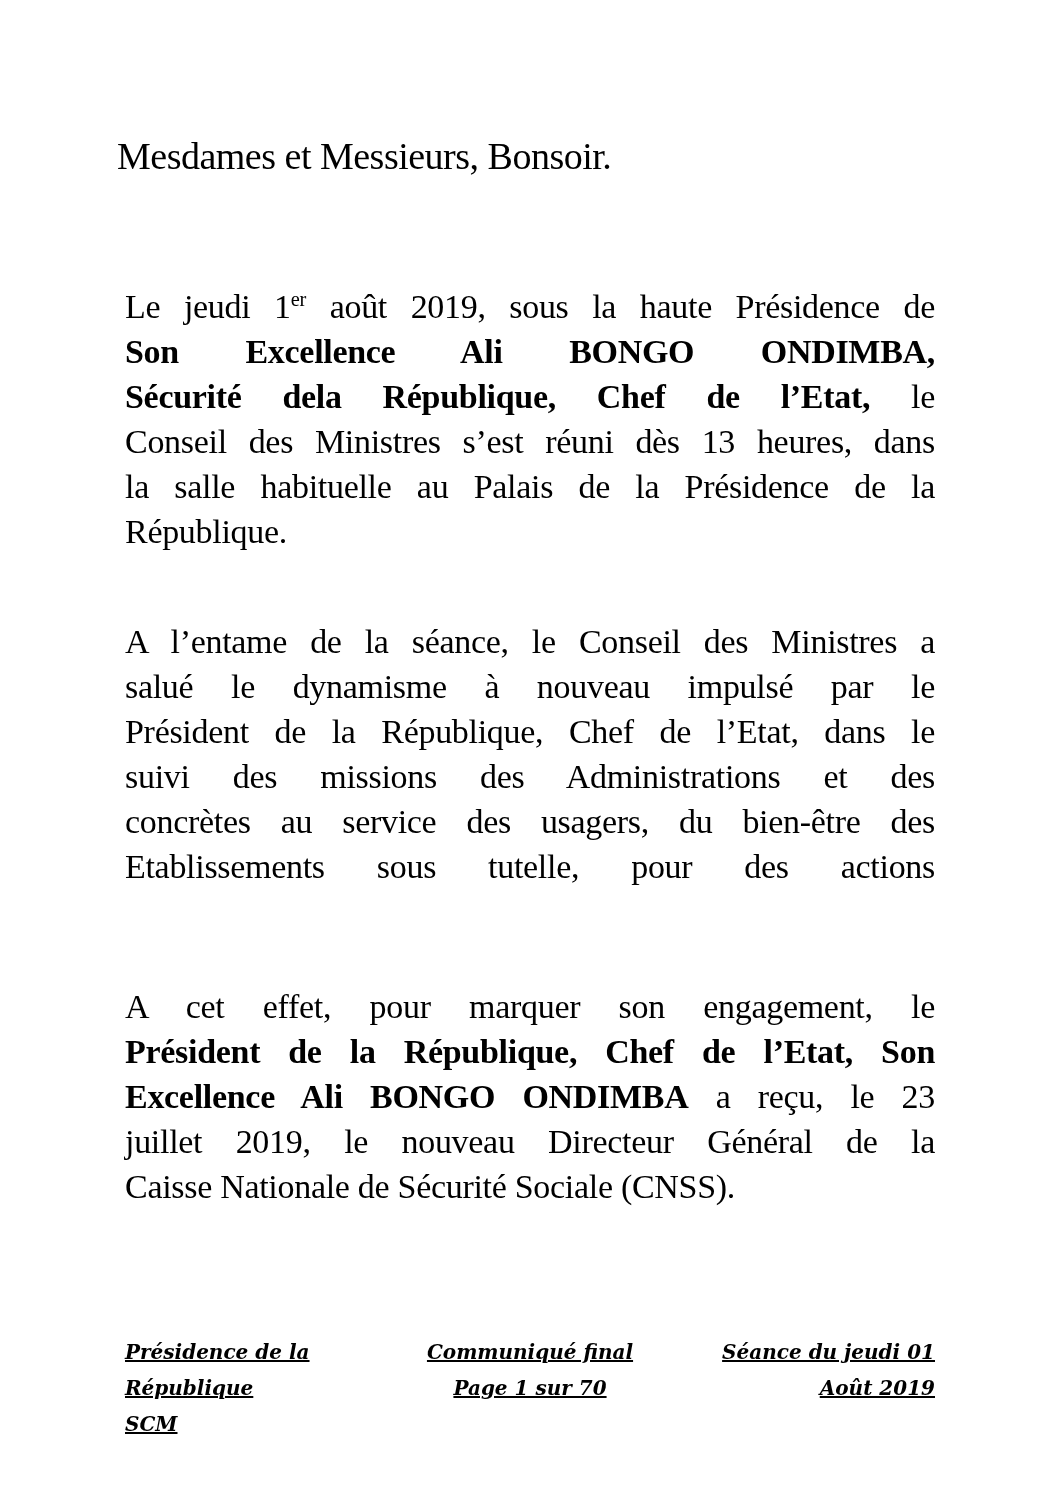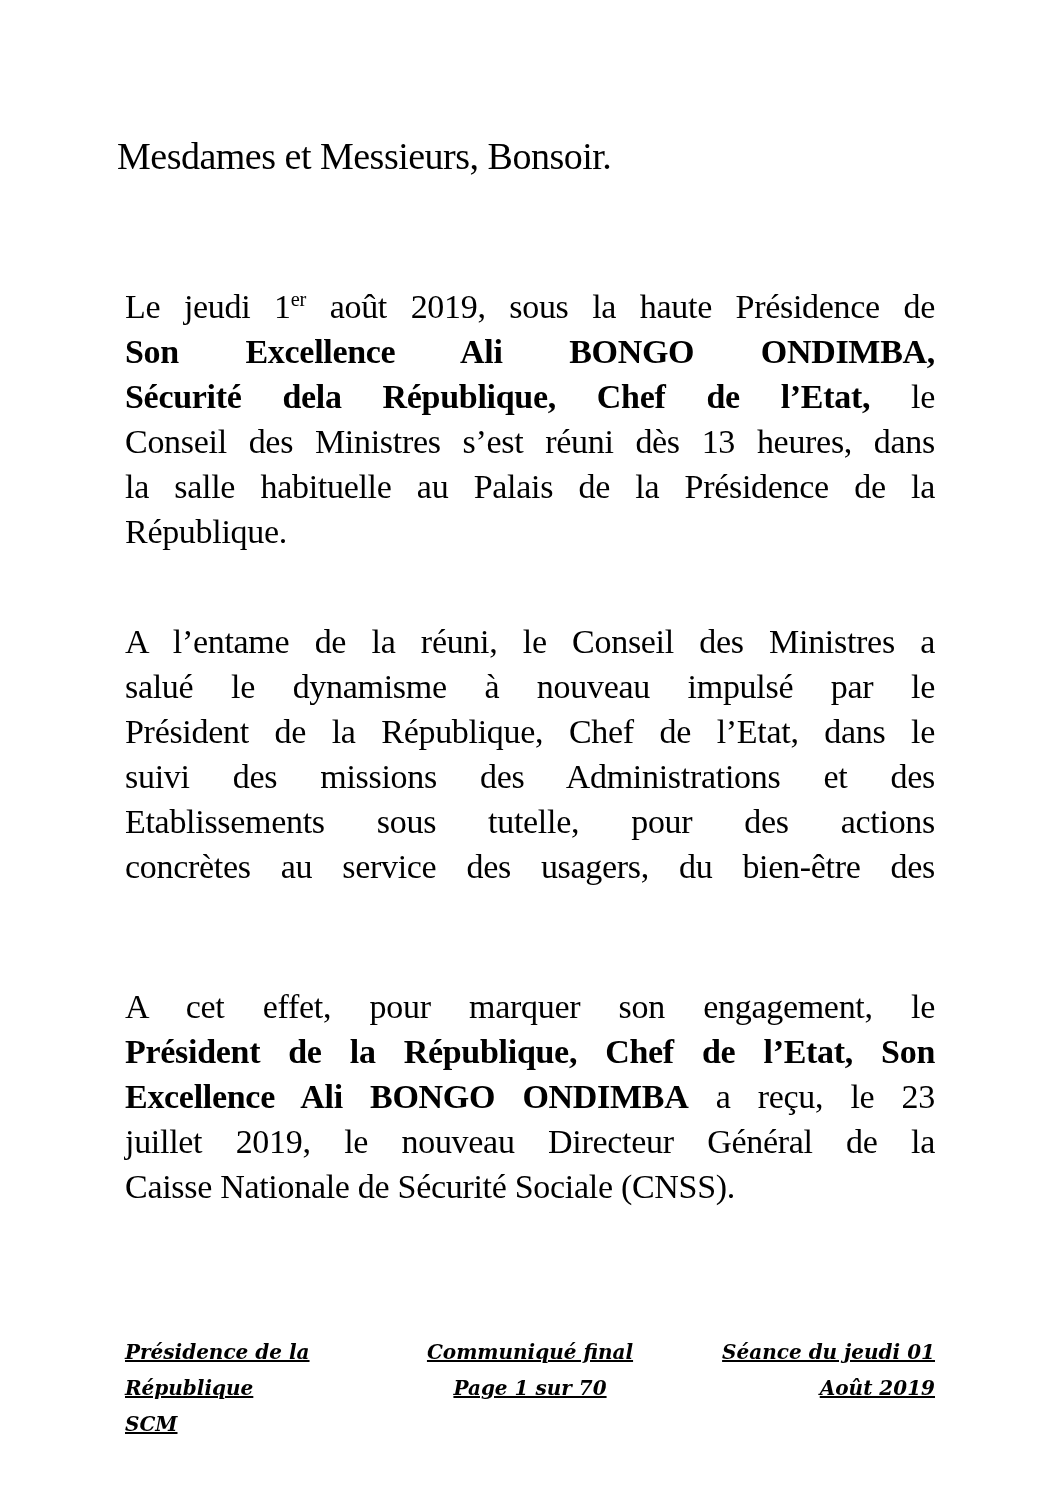--- a/index.html
+++ b/index.html
@@ -79,26 +79,26 @@
   <div class="para p1">
     <div class="line"><span>Le jeudi 1</span><span class="sup">er</span><span> août 2019, sous la haute Présidence de</span></div>
     <div class="line b">Son Excellence Ali BONGO ONDIMBA,</div>
     <div class="line"><span class="b">Sécurité dela République, Chef de l’Etat,</span><span> le</span></div>
     <div class="line">Conseil des Ministres s’est réuni dès 13 heures, dans</div>
     <div class="line">la salle habituelle au Palais de la Présidence de la</div>
     <div class="line last">République.</div>
   </div>
 
   <div class="para p2">
-    <div class="line">A l’entame de la réuni, le Conseil des Ministres a</div>
+    <div class="line">A l’entame de la séance, le Conseil des Ministres a</div>
     <div class="line">salué le dynamisme à nouveau impulsé par le</div>
     <div class="line">Président de la République, Chef de l’Etat, dans le</div>
     <div class="line">suivi des missions des Administrations et des</div>
+    <div class="line">concrètes au service des usagers, du bien-être des</div>
     <div class="line">Etablissements sous tutelle, pour des actions</div>
-    <div class="line">concrètes au service des usagers, du bien-être des</div>
   </div>
 
   <div class="para p3">
     <div class="line">A cet effet, pour marquer son engagement, le</div>
     <div class="line b">Président de la République, Chef de l’Etat, Son</div>
     <div class="line"><span class="b">Excellence Ali BONGO ONDIMBA</span><span> a reçu, le 23</span></div>
     <div class="line">juillet 2019, le nouveau Directeur Général de la</div>
     <div class="line last">Caisse Nationale de Sécurité Sociale (CNSS).</div>
   </div>
 

